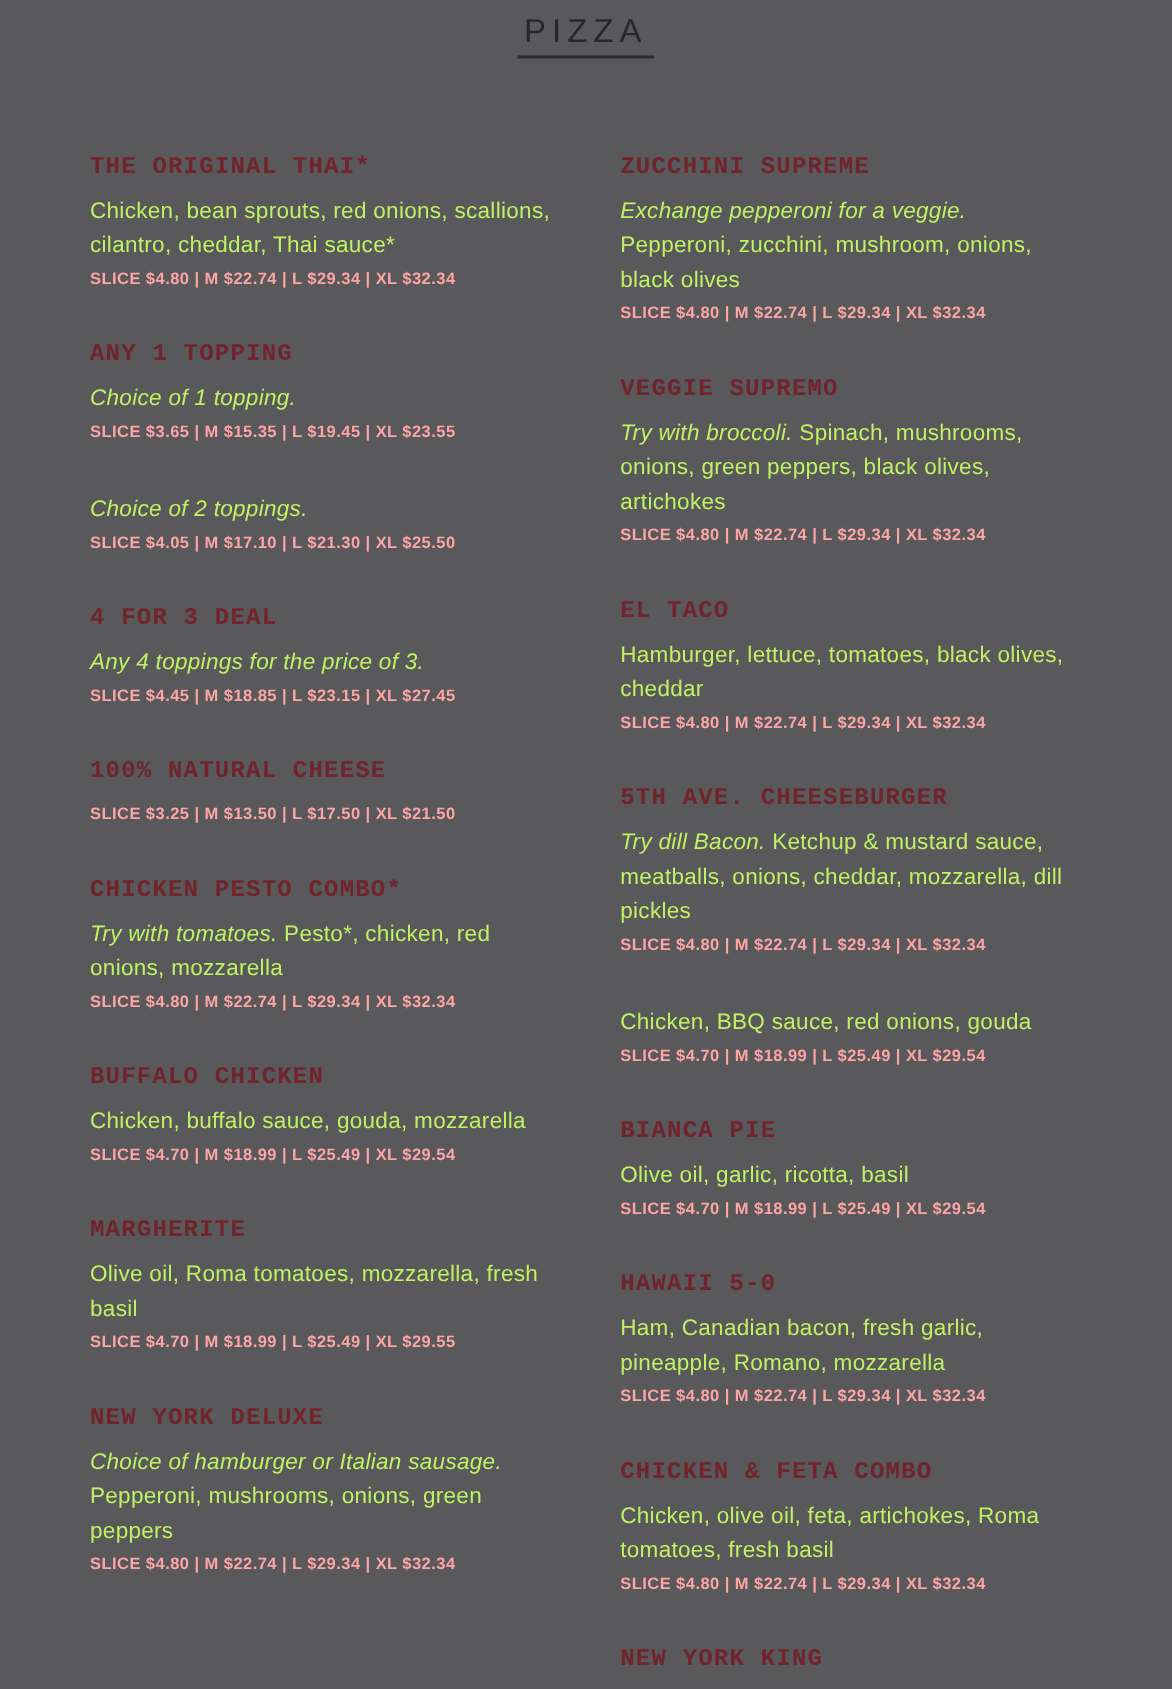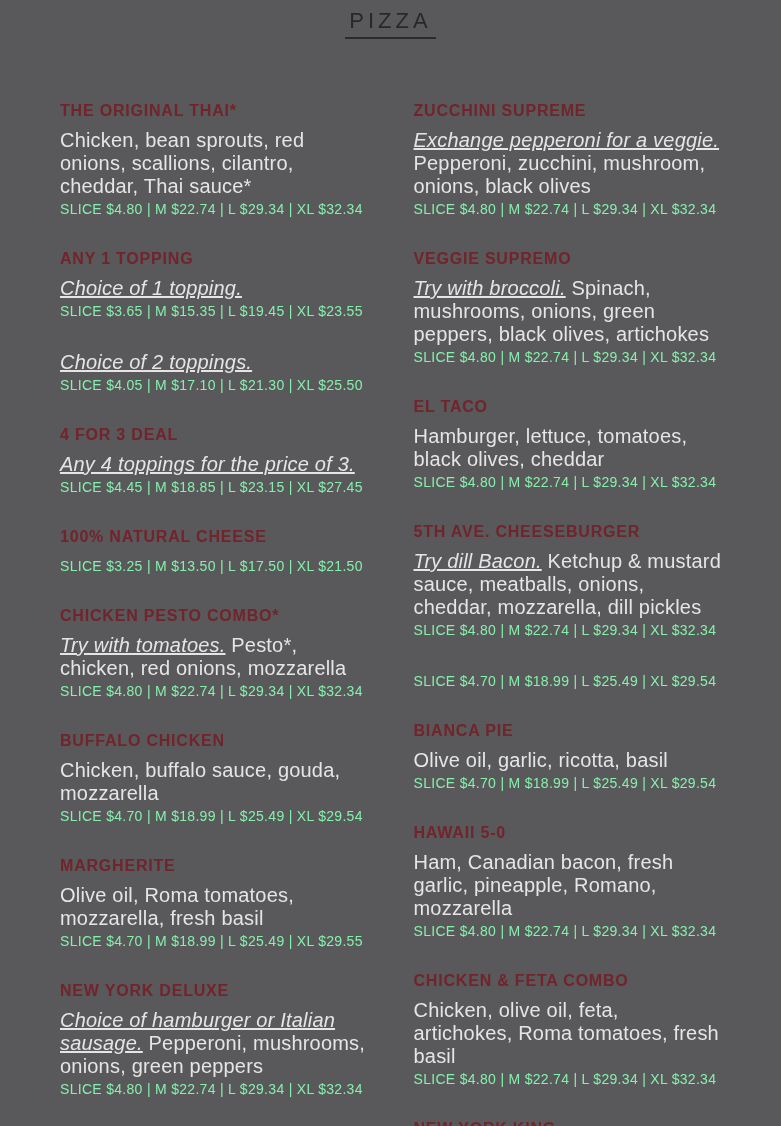--- a/index.html
+++ b/index.html
@@ -43,39 +43,39 @@
   .item {
     margin-bottom: 28px;
   }
   .item h3 {
     margin: 0 0 8px 0;
     font-size: 16px;
     line-height: 20px;
     font-weight: 700;
     letter-spacing: 0.8px;
     color: #71242b;
+    font-family: Liberation Mono, monospace;
   }
   .item .desc {
     margin: 0;
-    font-size: 20px;
+    font-size: 15px;
     line-height: 23px;
     letter-spacing: 0.2px;
-    color: #e5e5e5;
+    color: #bef264;
   }
   .item .desc em {
     font-style: italic;
-    text-decoration: underline;
   }
   .item .price {
     margin: 0;
-    font-size: 14px;
+    font-size: 11px;
     line-height: 23px;
-    font-weight: 400;
+    font-weight: 700;
     letter-spacing: 0.3px;
-    color: #86efac;
+    color: #fca5a5;
   }
 </style>
 </head>
 <body>
 
 <main class="page">
   <div class="title-wrap">
     <h1 class="page-title">PIZZA</h1>
   </div>
   <div class="columns">
@@ -139,20 +139,21 @@
           <h3>EL TACO</h3>
           <p class="desc"><span>Hamburger, lettuce, tomatoes, black olives, cheddar</span></p>
           <p class="price">SLICE $4.80 | M $22.74 | L $29.34 | XL $32.34</p>
         </article>
         <article class="item">
           <h3>5TH AVE. CHEESEBURGER</h3>
           <p class="desc"><em>Try dill Bacon.</em> <span>Ketchup &amp; mustard sauce, meatballs, onions, cheddar, mozzarella, dill pickles</span></p>
           <p class="price">SLICE $4.80 | M $22.74 | L $29.34 | XL $32.34</p>
         </article>
         <article class="item">
+          <p class="desc"><span>Chicken, BBQ sauce, red onions, gouda</span></p>
           <p class="price">SLICE $4.70 | M $18.99 | L $25.49 | XL $29.54</p>
         </article>
         <article class="item">
           <h3>BIANCA PIE</h3>
           <p class="desc"><span>Olive oil, garlic, ricotta, basil</span></p>
           <p class="price">SLICE $4.70 | M $18.99 | L $25.49 | XL $29.54</p>
         </article>
         <article class="item">
           <h3>HAWAII 5-0</h3>
           <p class="desc"><span>Ham, Canadian bacon, fresh garlic, pineapple, Romano, mozzarella</span></p>

